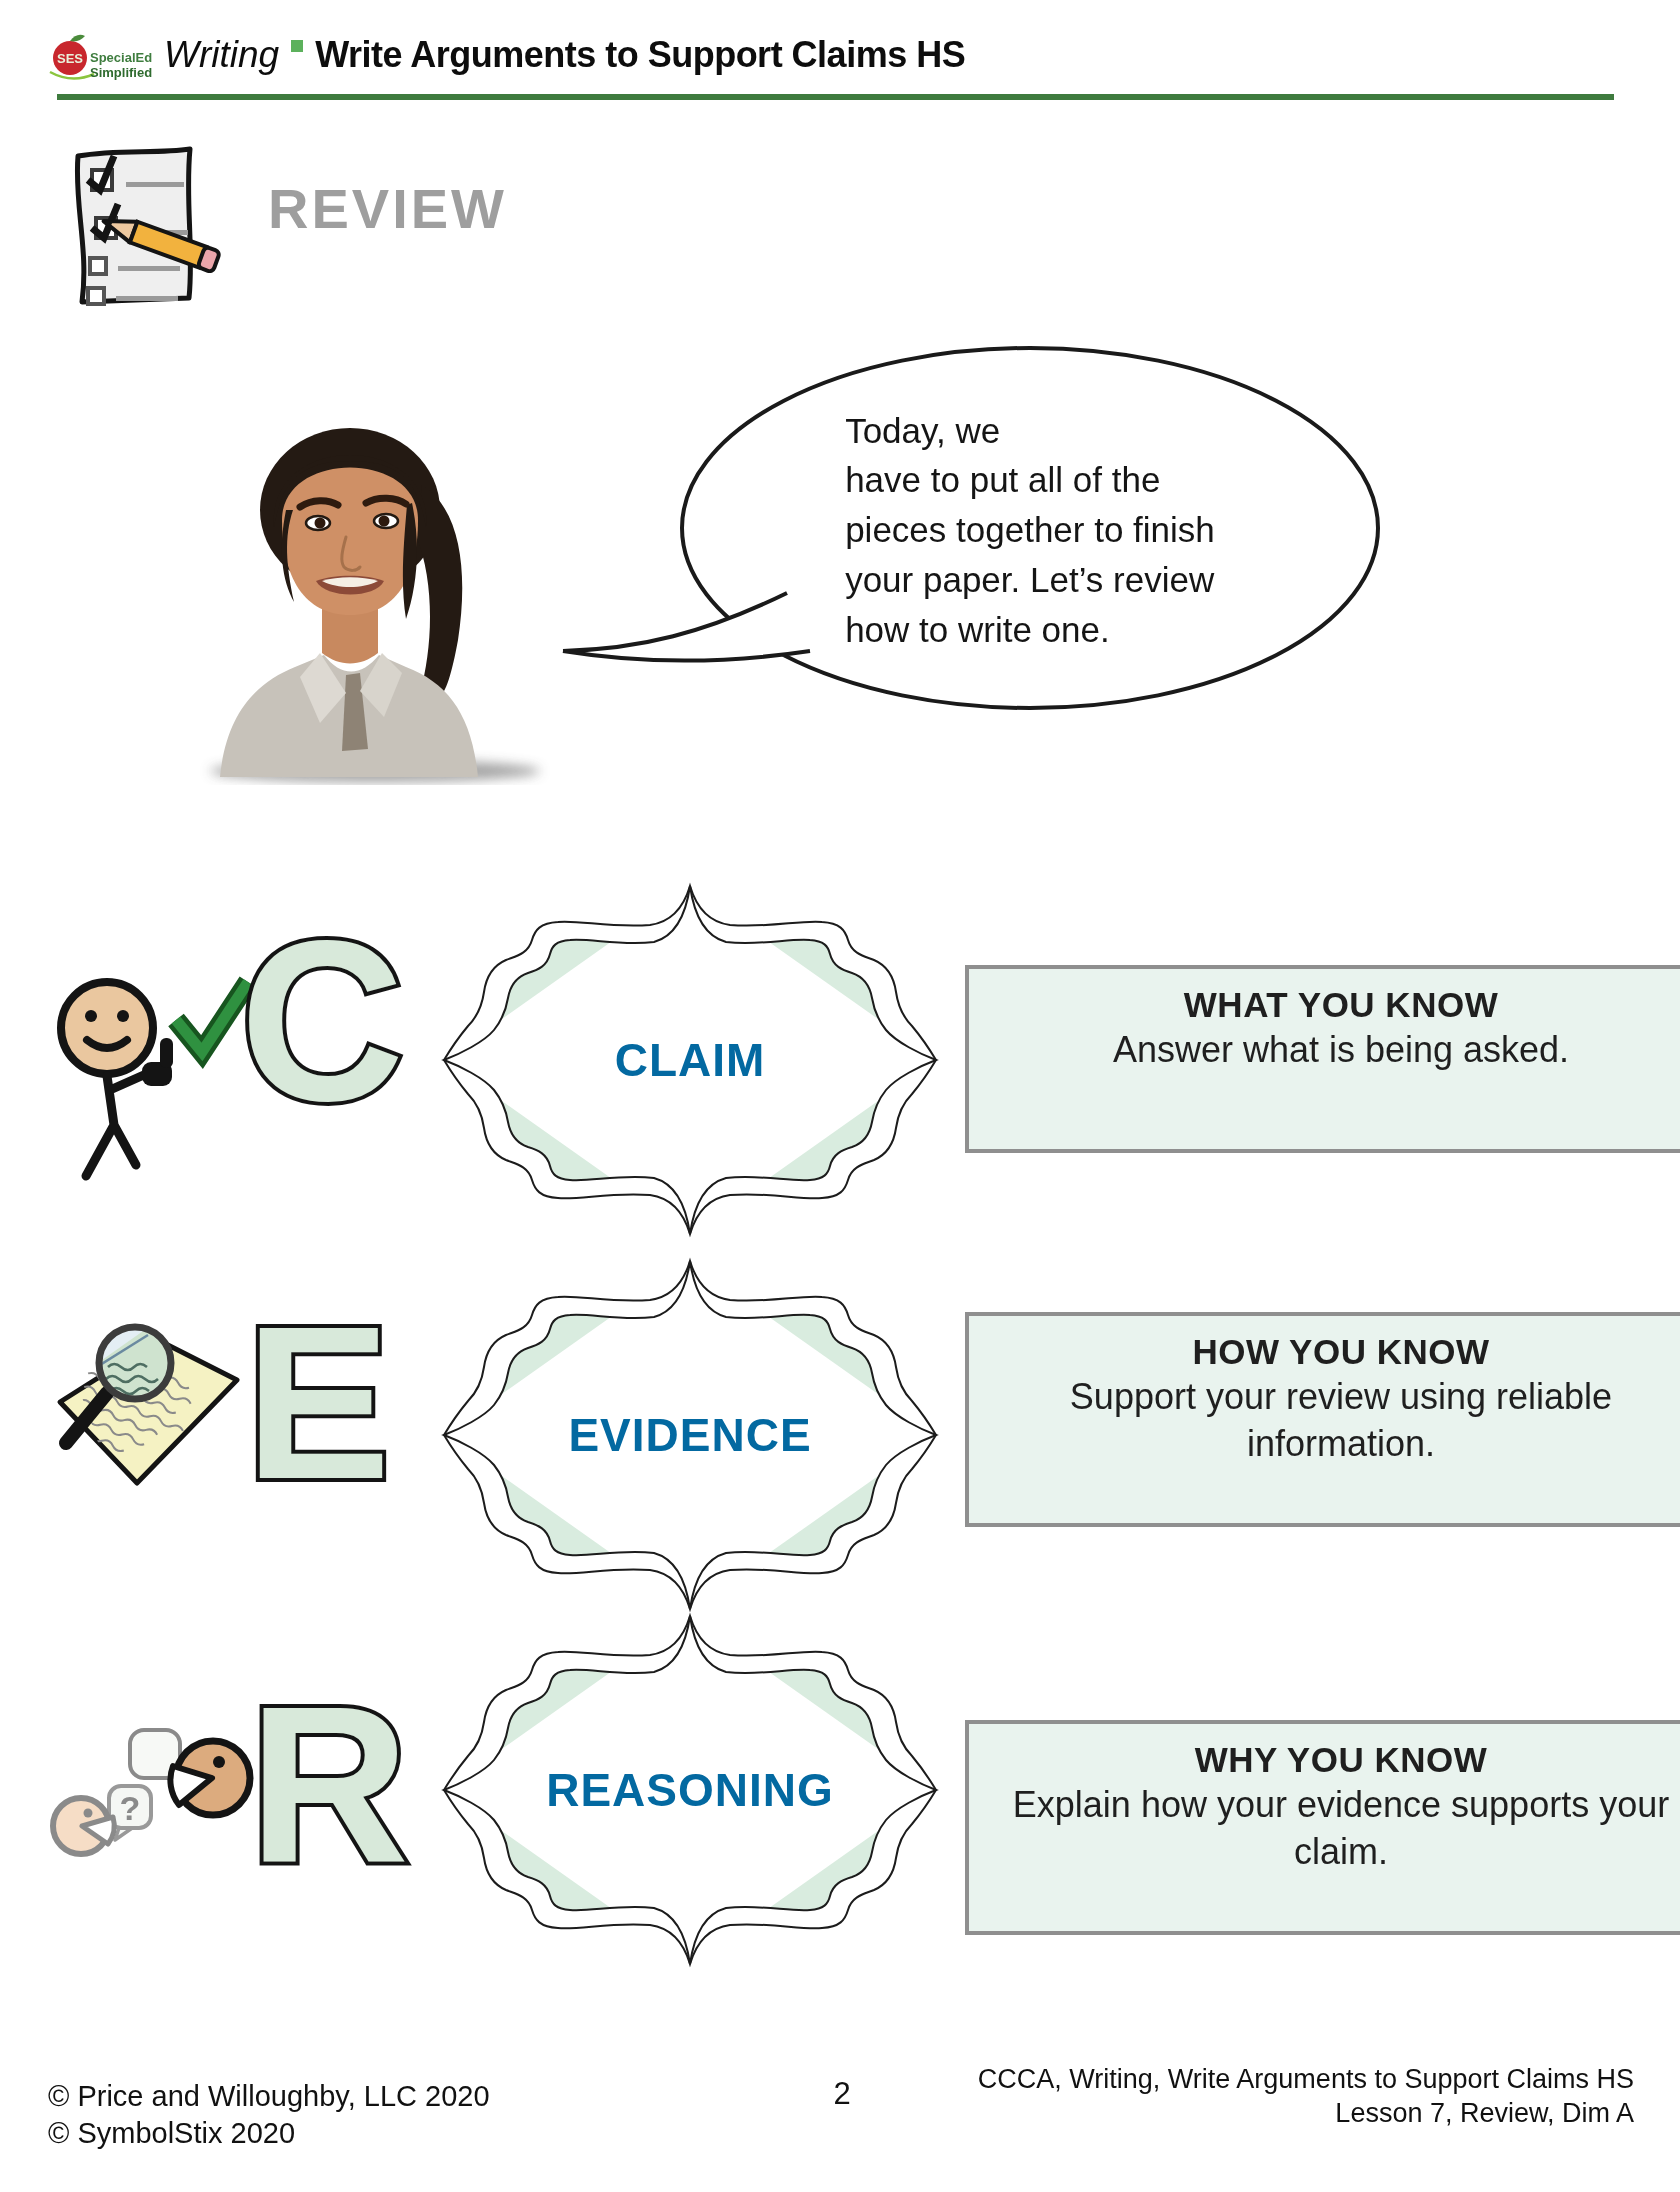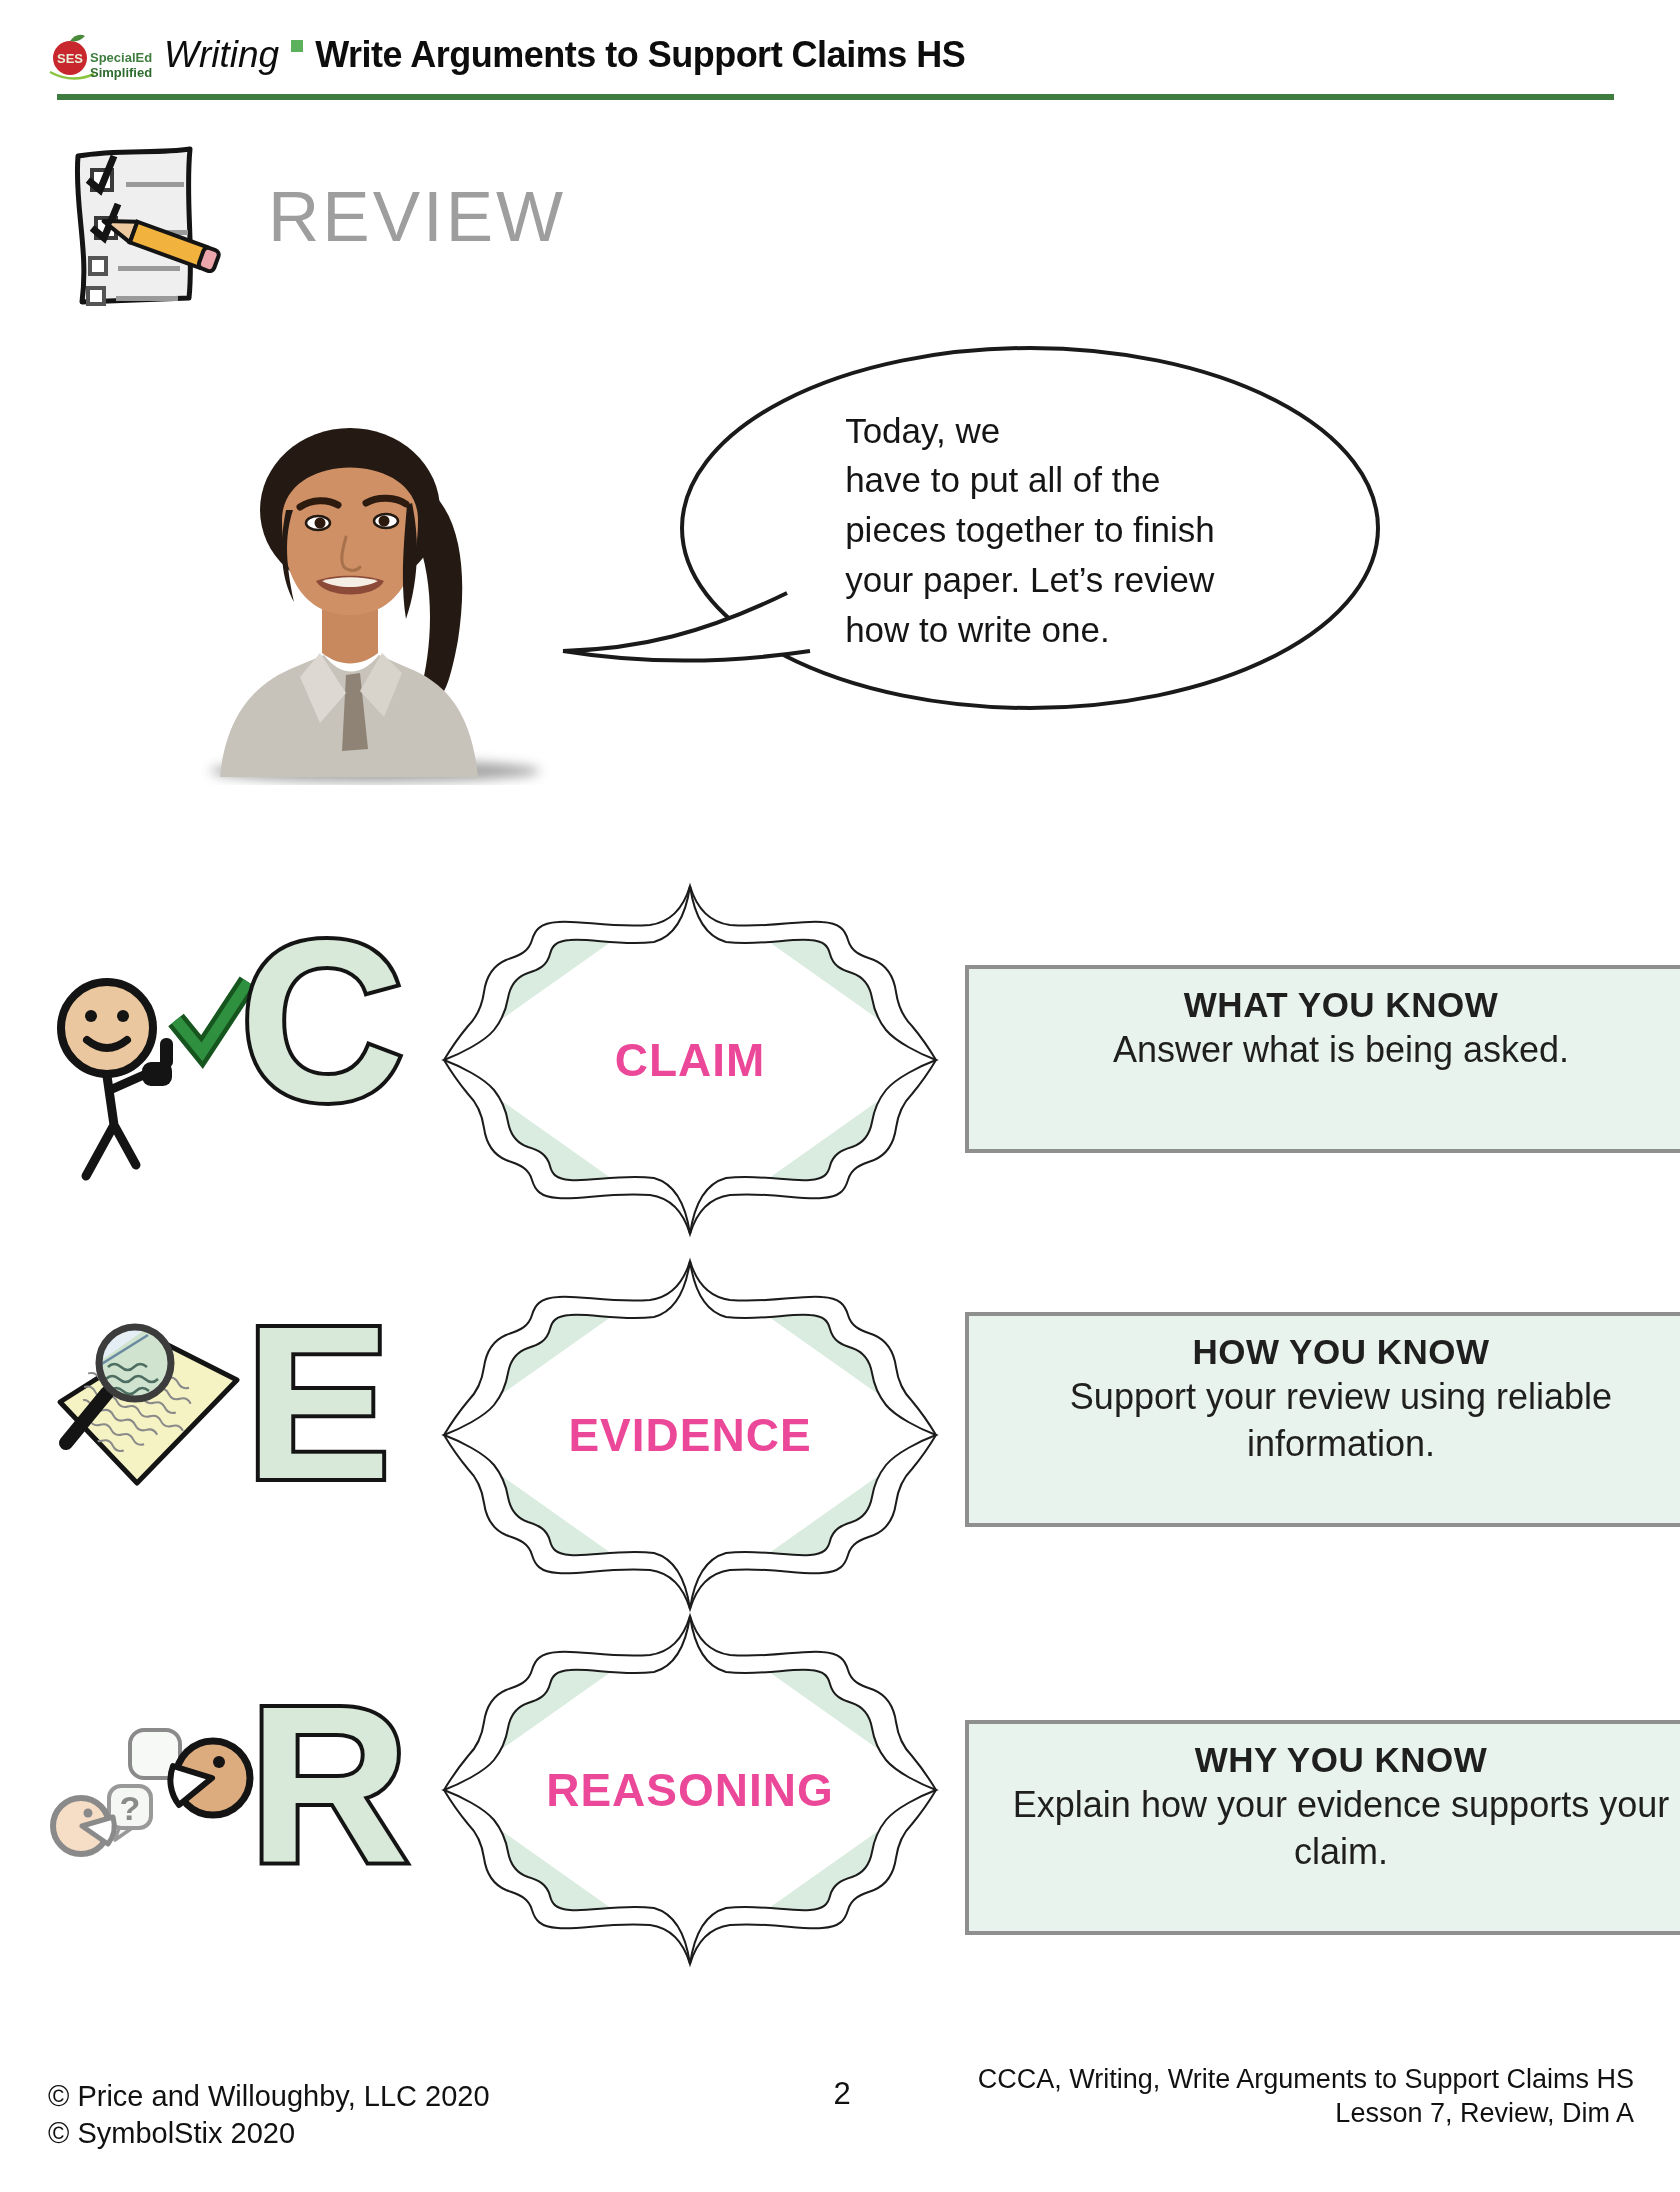--- a/index.html
+++ b/index.html
@@ -10,36 +10,36 @@
   .abs{position:absolute}
 
   
   .header-row{left:164px;top:34px;height:48px;display:flex;align-items:flex-start;gap:12px}
   .subject{font-style:italic;font-size:37px;color:#0d0d0d}
   .sep-square{width:12px;height:12px;background:#5cb15c;margin-top:6px}
   .header-title{font-weight:bold;font-size:36px;letter-spacing:-0.5px;color:#0d0d0d}
   .green-rule{left:57px;top:94px;width:1557px;height:6px;background:#3e7b3e}
 
   
-  .review-title{left:268px;top:176px;font-size:71px;font-weight:normal;color:#9e9e9e;letter-spacing:3px}
+  .review-title{left:268px;top:176px;font-size:56px;font-weight:bold;color:#9e9e9e;letter-spacing:3px}
 
   
   .bubble-text{
     left:700px;top:370px;width:660px;height:320px;
     display:flex;align-items:center;justify-content:center;
     font-size:35px;line-height:1.42;color:#151515;white-space:pre-line;
   }
 
   
   .cer-row{left:0;width:1680px;height:360px}
   .row-c{top:880px}.row-e{top:1255px}.row-r{top:1610px}
   .frame-wrap{left:440px;top:0;width:500px;height:360px}
   .frame-word{
     position:absolute;inset:0;display:flex;align-items:center;justify-content:center;
-    font-size:46px;font-weight:bold;letter-spacing:1px;color:#ec4899;
+    font-size:46px;font-weight:bold;letter-spacing:1px;color:#0369a1;
   }
   .info-box{
     left:965px;width:752px;background:#e9f3ee;border:4px solid #8f8f8f;
     box-sizing:border-box;text-align:center;padding:16px 40px 8px 40px;
   }
   .box-c{top:85px;height:188px}
   .box-e{top:57px;height:215px}
   .box-r{top:110px;height:215px}
   .box-heading{font-size:35px;font-weight:bold;color:#1f1f1f;letter-spacing:0.5px}
   .box-body{font-size:36px;color:#1f1f1f;margin-top:2px;line-height:1.3}

